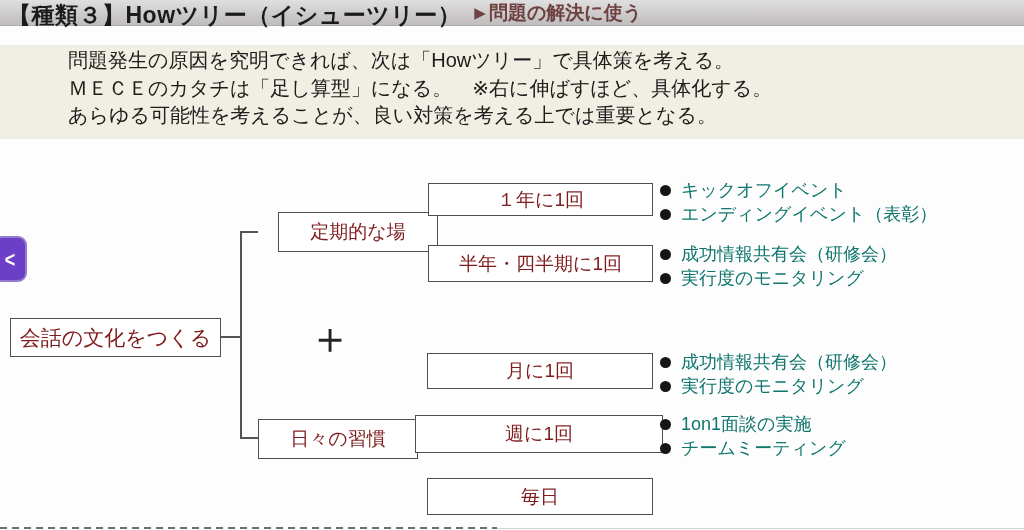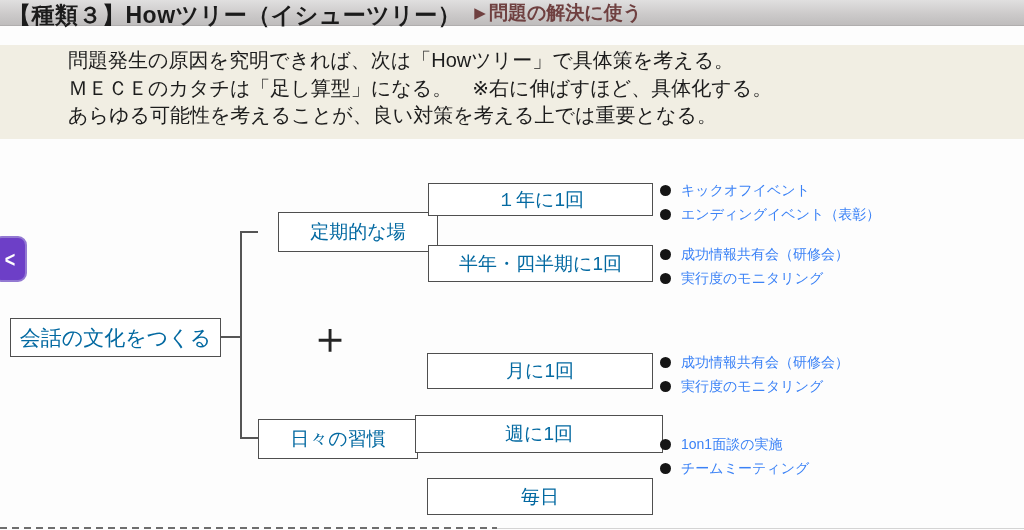--- a/index.html
+++ b/index.html
@@ -86,21 +86,21 @@
   
   .node {
     position: absolute;
     border: 1.6px solid #4f4f4f;
     background: #ffffff;
     display: flex;
     align-items: center;
     justify-content: center;
     font-size: 19px;
     font-weight: 500;
-    color: #0369a1;
+    color: #7f1d1d;
     white-space: nowrap;
     text-align: right;
   }
   .node-root        { left: 10px;  top: 318px; width: 211px; height: 39px; font-size: 21px; }
   .node-branch-top  { left: 258px; top: 212px; width: 160px; height: 40px; margin-left: 20px; }
   .node-branch-bot  { left: 258px; top: 419px; width: 160px; height: 40px; }
   .node-leaf-year   { left: 428px; top: 183px; width: 225px; height: 33px; }
   .node-leaf-half   { left: 428px; top: 245px; width: 225px; height: 37px; }
   .node-leaf-month  { left: 427px; top: 353px; width: 226px; height: 36px; }
   .node-leaf-week   { left: 415px; top: 415px; width: 248px; height: 38px; }
@@ -123,37 +123,37 @@
     font-size: 44px;
     font-weight: 400;
     color: #242424;
   }
 
   
   .bullet-group { position: absolute; left: 660px; }
   .bg-year  { top: 178px; }
   .bg-half  { top: 242px; }
   .bg-month { top: 350px; }
-  .bg-week  { top: 432px; }
+  .bg-week  { top: 412px; }
   .bullet-row {
     display: flex;
     align-items: flex-start;
   }
   .bullet-dot {
     width: 11px; height: 11px;
     border-radius: 50%;
     background: #151515;
     margin: 7px 10px 0 0;
     flex: none;
   }
   .bullet-text {
-    font-size: 14px;
+    font-size: 18px;
     font-weight: 500;
     line-height: 24px;
-    color: #3b82f6;
+    color: #0f766e;
     white-space: nowrap;
   }
 
   
   .bottom-dashes {
     position: absolute;
     left: 0; top: 527px;
     width: 497px; height: 2px;
     background: repeating-linear-gradient(90deg, #6e6e6e 0 7px, transparent 7px 12px);
   }

